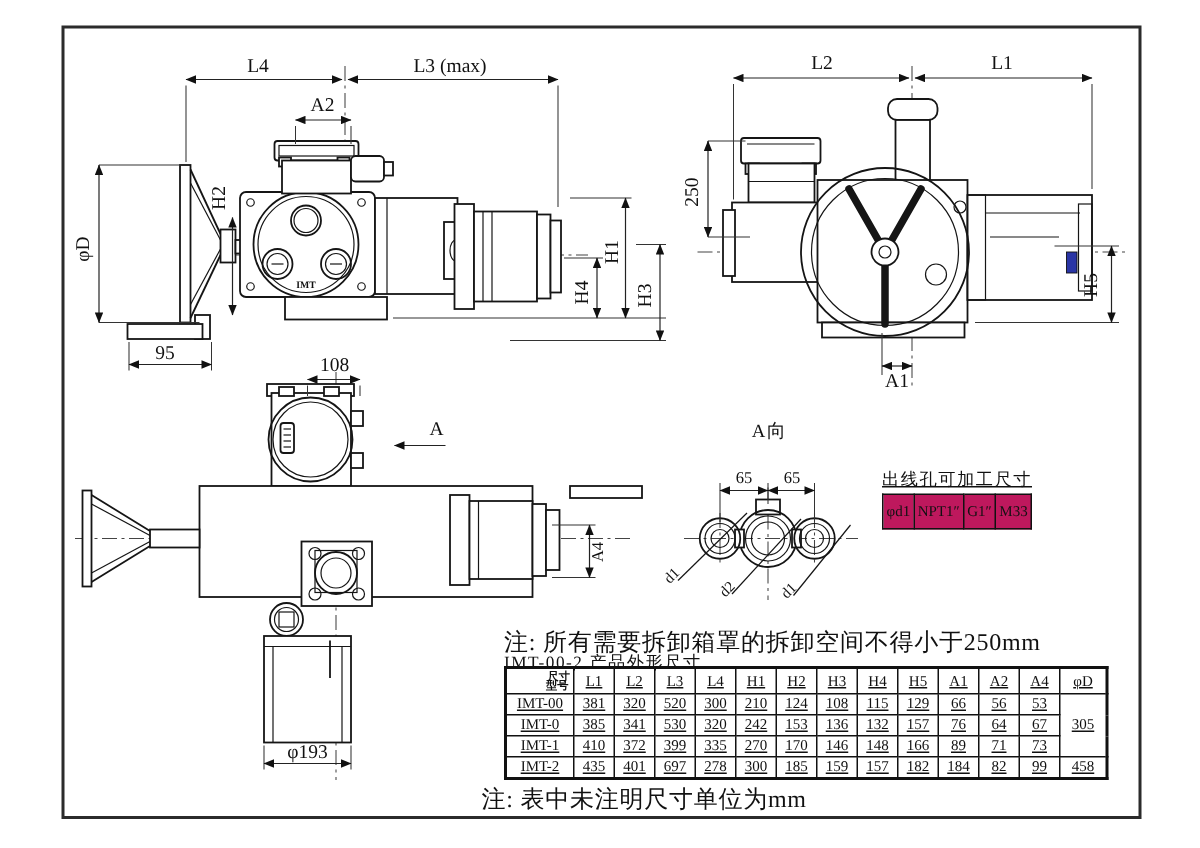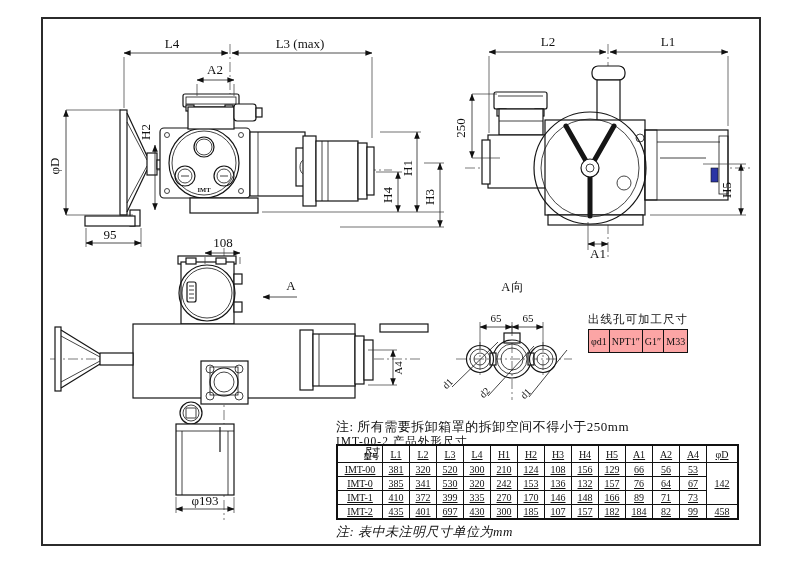--- a/index.html
+++ b/index.html
@@ -15,27 +15,27 @@
   svg text{font-family:"Liberation Serif", serif;fill:#111;}
   .dim{stroke:#222;stroke-width:0.8;fill:none;}
   .ext{stroke:#333;stroke-width:0.7;fill:none;}
   .out{stroke:#151515;stroke-width:1.2;fill:#fff;}
   .thin{stroke:#151515;stroke-width:0.8;fill:none;}
   .solid{stroke:#151515;stroke-width:1.2;fill:none;}
   .cl{stroke:#444;stroke-width:0.7;fill:none;stroke-dasharray:10 3 2 3;}
   .spoke{stroke:#151515;stroke-width:5;stroke-linecap:round;fill:none;}
   .dtxt{font-size:13px;}
   .dtxt-s{font-size:11px;}
-  .note{position:absolute;font-size:13px;white-space:nowrap;letter-spacing:0.5px;}
-  .tbl-title{position:absolute;font-size:11.5px;white-space:nowrap;letter-spacing:1px;}
+  .note{position:absolute;font-size:16px;white-space:nowrap;letter-spacing:0.5px;}
+  .tbl-title{position:absolute;font-size:11.5px;white-space:nowrap;letter-spacing:1px;text-decoration:underline;}
   
   #outletTable{position:absolute;left:588px;top:329px;border-collapse:collapse;}
   #outletTable td{
     border:1.4px solid #111;text-align:center;font-size:10px;
-    height:22px;padding:0 2px;background:#fca5a5;margin-left:26px;
+    height:22px;padding:0 2px;background:#be185d;margin-left:26px;
   }
   
   #sizeTable{position:absolute;left:336px;top:444px;border-collapse:collapse;table-layout:fixed;text-decoration:underline;}
   #sizeTable td{
     border:1px solid #111;text-align:center;vertical-align:middle;
     font-size:10px;height:13px;padding:0;background:#fff;overflow:hidden;
   }
   #sizeTable{border:2px solid #111;}
   #sizeTable tr.hd td{height:16px;}
   td.model{width:44px;}
@@ -368,21 +368,21 @@
     <td>φd1</td>
     <td>NPT1″</td>
     <td>G1″</td>
     <td>M33</td>
   </tr>
 </tbody>
     </table>
 
 <div class="note" style="left:336px;top:418px;">注: 所有需要拆卸箱罩的拆卸空间不得小于250mm</div>
 <div class="tbl-title" style="left:336px;top:434px;">IMT-00-2 产品外形尺寸</div>
-<div class="note" style="left:336px;top:523px;font-style:italic;">注: 表中未注明尺寸单位为mm</div>
+<div class="note" style="left:321px;top:523px;">注: 表中未注明尺寸单位为mm</div>
 
 <table id="sizeTable">
   <tbody>
         <tr class="hd">
     <td class="model corner">
       <span class="c-top">尺寸</span>
       <span class="c-bot">型号</span>
     </td>
     <td class="v">L1</td>
     <td class="v">L2</td>
@@ -400,26 +400,26 @@
   </tr>
   <tr>
     <td class="model">IMT-00</td>
     <td class="v">381</td>
     <td class="v">320</td>
     <td class="v">520</td>
     <td class="v">300</td>
     <td class="v">210</td>
     <td class="v">124</td>
     <td class="v">108</td>
-    <td class="v">156</td>
+    <td class="v">115</td>
     <td class="v">129</td>
     <td class="v">66</td>
     <td class="v">56</td>
     <td class="v">53</td>
-    <td class="phid" rowspan="3">142</td>
+    <td class="phid" rowspan="3">305</td>
   </tr>
   <tr>
     <td class="model">IMT-0</td>
     <td class="v">385</td>
     <td class="v">341</td>
     <td class="v">530</td>
     <td class="v">320</td>
     <td class="v">242</td>
     <td class="v">153</td>
     <td class="v">136</td>
@@ -442,24 +442,24 @@
     <td class="v">166</td>
     <td class="v">89</td>
     <td class="v">71</td>
     <td class="v">73</td>
   </tr>
   <tr>
     <td class="model">IMT-2</td>
     <td class="v">435</td>
     <td class="v">401</td>
     <td class="v">697</td>
-    <td class="v">430</td>
+    <td class="v">278</td>
     <td class="v">300</td>
     <td class="v">185</td>
-    <td class="v">107</td>
+    <td class="v">159</td>
     <td class="v">157</td>
     <td class="v">182</td>
     <td class="v">184</td>
     <td class="v">82</td>
     <td class="v">99</td>
     <td class="phid">458</td>
   </tr>
 </tbody>
     </table>
 

